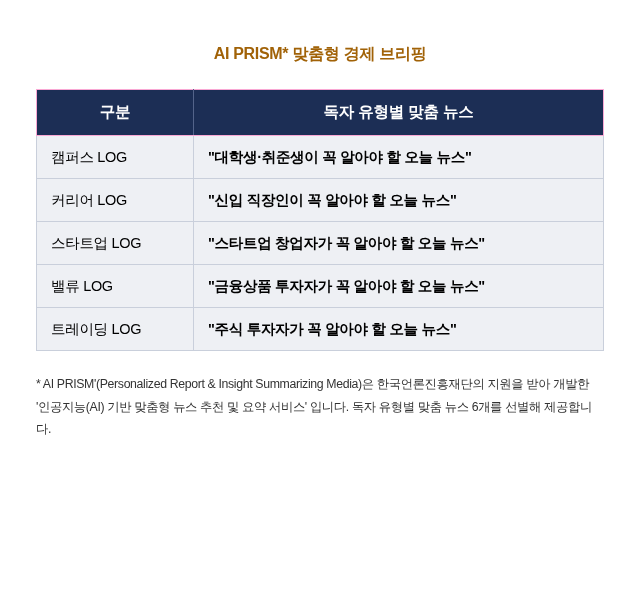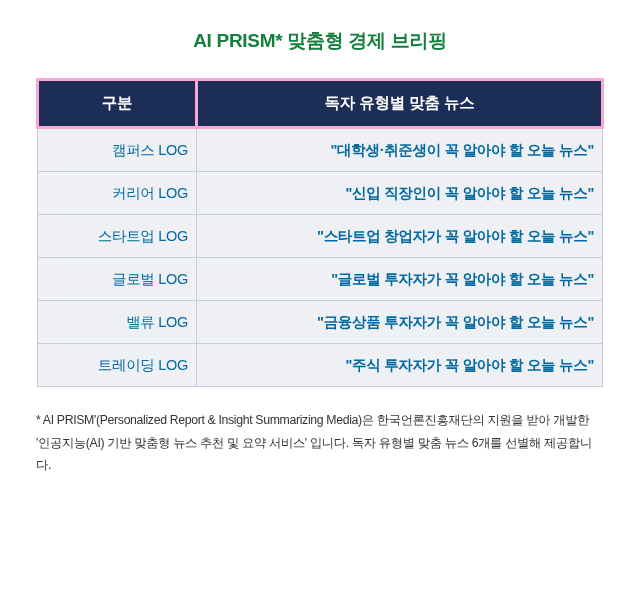--- a/index.html
+++ b/index.html
@@ -17,54 +17,54 @@
   .page {
     width: 640px;
     height: 598px;
     box-sizing: border-box;
     padding: 0 36px;
     background: #ffffff;
     position: relative;
   }
   .title {
     text-align: center;
-    font-size: 19px;
+    font-size: 16px;
     font-weight: bold;
-    color: #15803d;
+    color: #a16207;
     letter-spacing: -0.3px;
-    padding-top: 28px;
+    padding-top: 44px;
     padding-bottom: 24px;
   }
   table.brief-table {
     width: 568px;
     border-collapse: collapse;
     table-layout: fixed;
     margin: 0 auto;
   }
   table.brief-table th {
     background: #1c2e55;
     color: #ffffff;
     font-size: 15.5px;
     font-weight: bold;
     letter-spacing: -0.2px;
     padding: 12px 4px;
-    border: 3px solid #f9a8d4;
+    border: 1px solid #f9a8d4;
     text-align: center;
   }
   table.brief-table th.col-type {
     width: 148px;
     border-right: 1px solid #54648a;
   }
   table.brief-table td {
     border: 1px solid #c9cfdb;
     font-size: 14.5px;
     letter-spacing: -0.3px;
-    padding: 11px 8px;
-    text-align: right;
-    color: #0369a1;
+    padding: 11px 14px;
+    text-align: left;
+    color: #000000;
     height: 20px;
   }
   table.brief-table td.cell-type {
     width: 148px;
     background: #eef0f4;
     font-weight: normal;
   }
   table.brief-table td.cell-news {
     background: #eef0f4;
     font-weight: bold;
@@ -100,24 +100,20 @@
       </tr>
       <tr>
         <td class="cell-type">커리어 LOG</td>
         <td class="cell-news">"신입 직장인이 꼭 알아야 할 오늘 뉴스"</td>
       </tr>
       <tr>
         <td class="cell-type">스타트업 LOG</td>
         <td class="cell-news">"스타트업 창업자가 꼭 알아야 할 오늘 뉴스"</td>
       </tr>
       <tr>
-        <td class="cell-type">글로벌 LOG</td>
-        <td class="cell-news">"글로벌 투자자가 꼭 알아야 할 오늘 뉴스"</td>
-      </tr>
-      <tr>
         <td class="cell-type">밸류 LOG</td>
         <td class="cell-news">"금융상품 투자자가 꼭 알아야 할 오늘 뉴스"</td>
       </tr>
       <tr>
         <td class="cell-type">트레이딩 LOG</td>
         <td class="cell-news">"주식 투자자가 꼭 알아야 할 오늘 뉴스"</td>
       </tr>
     </tbody>
   </table>
 

